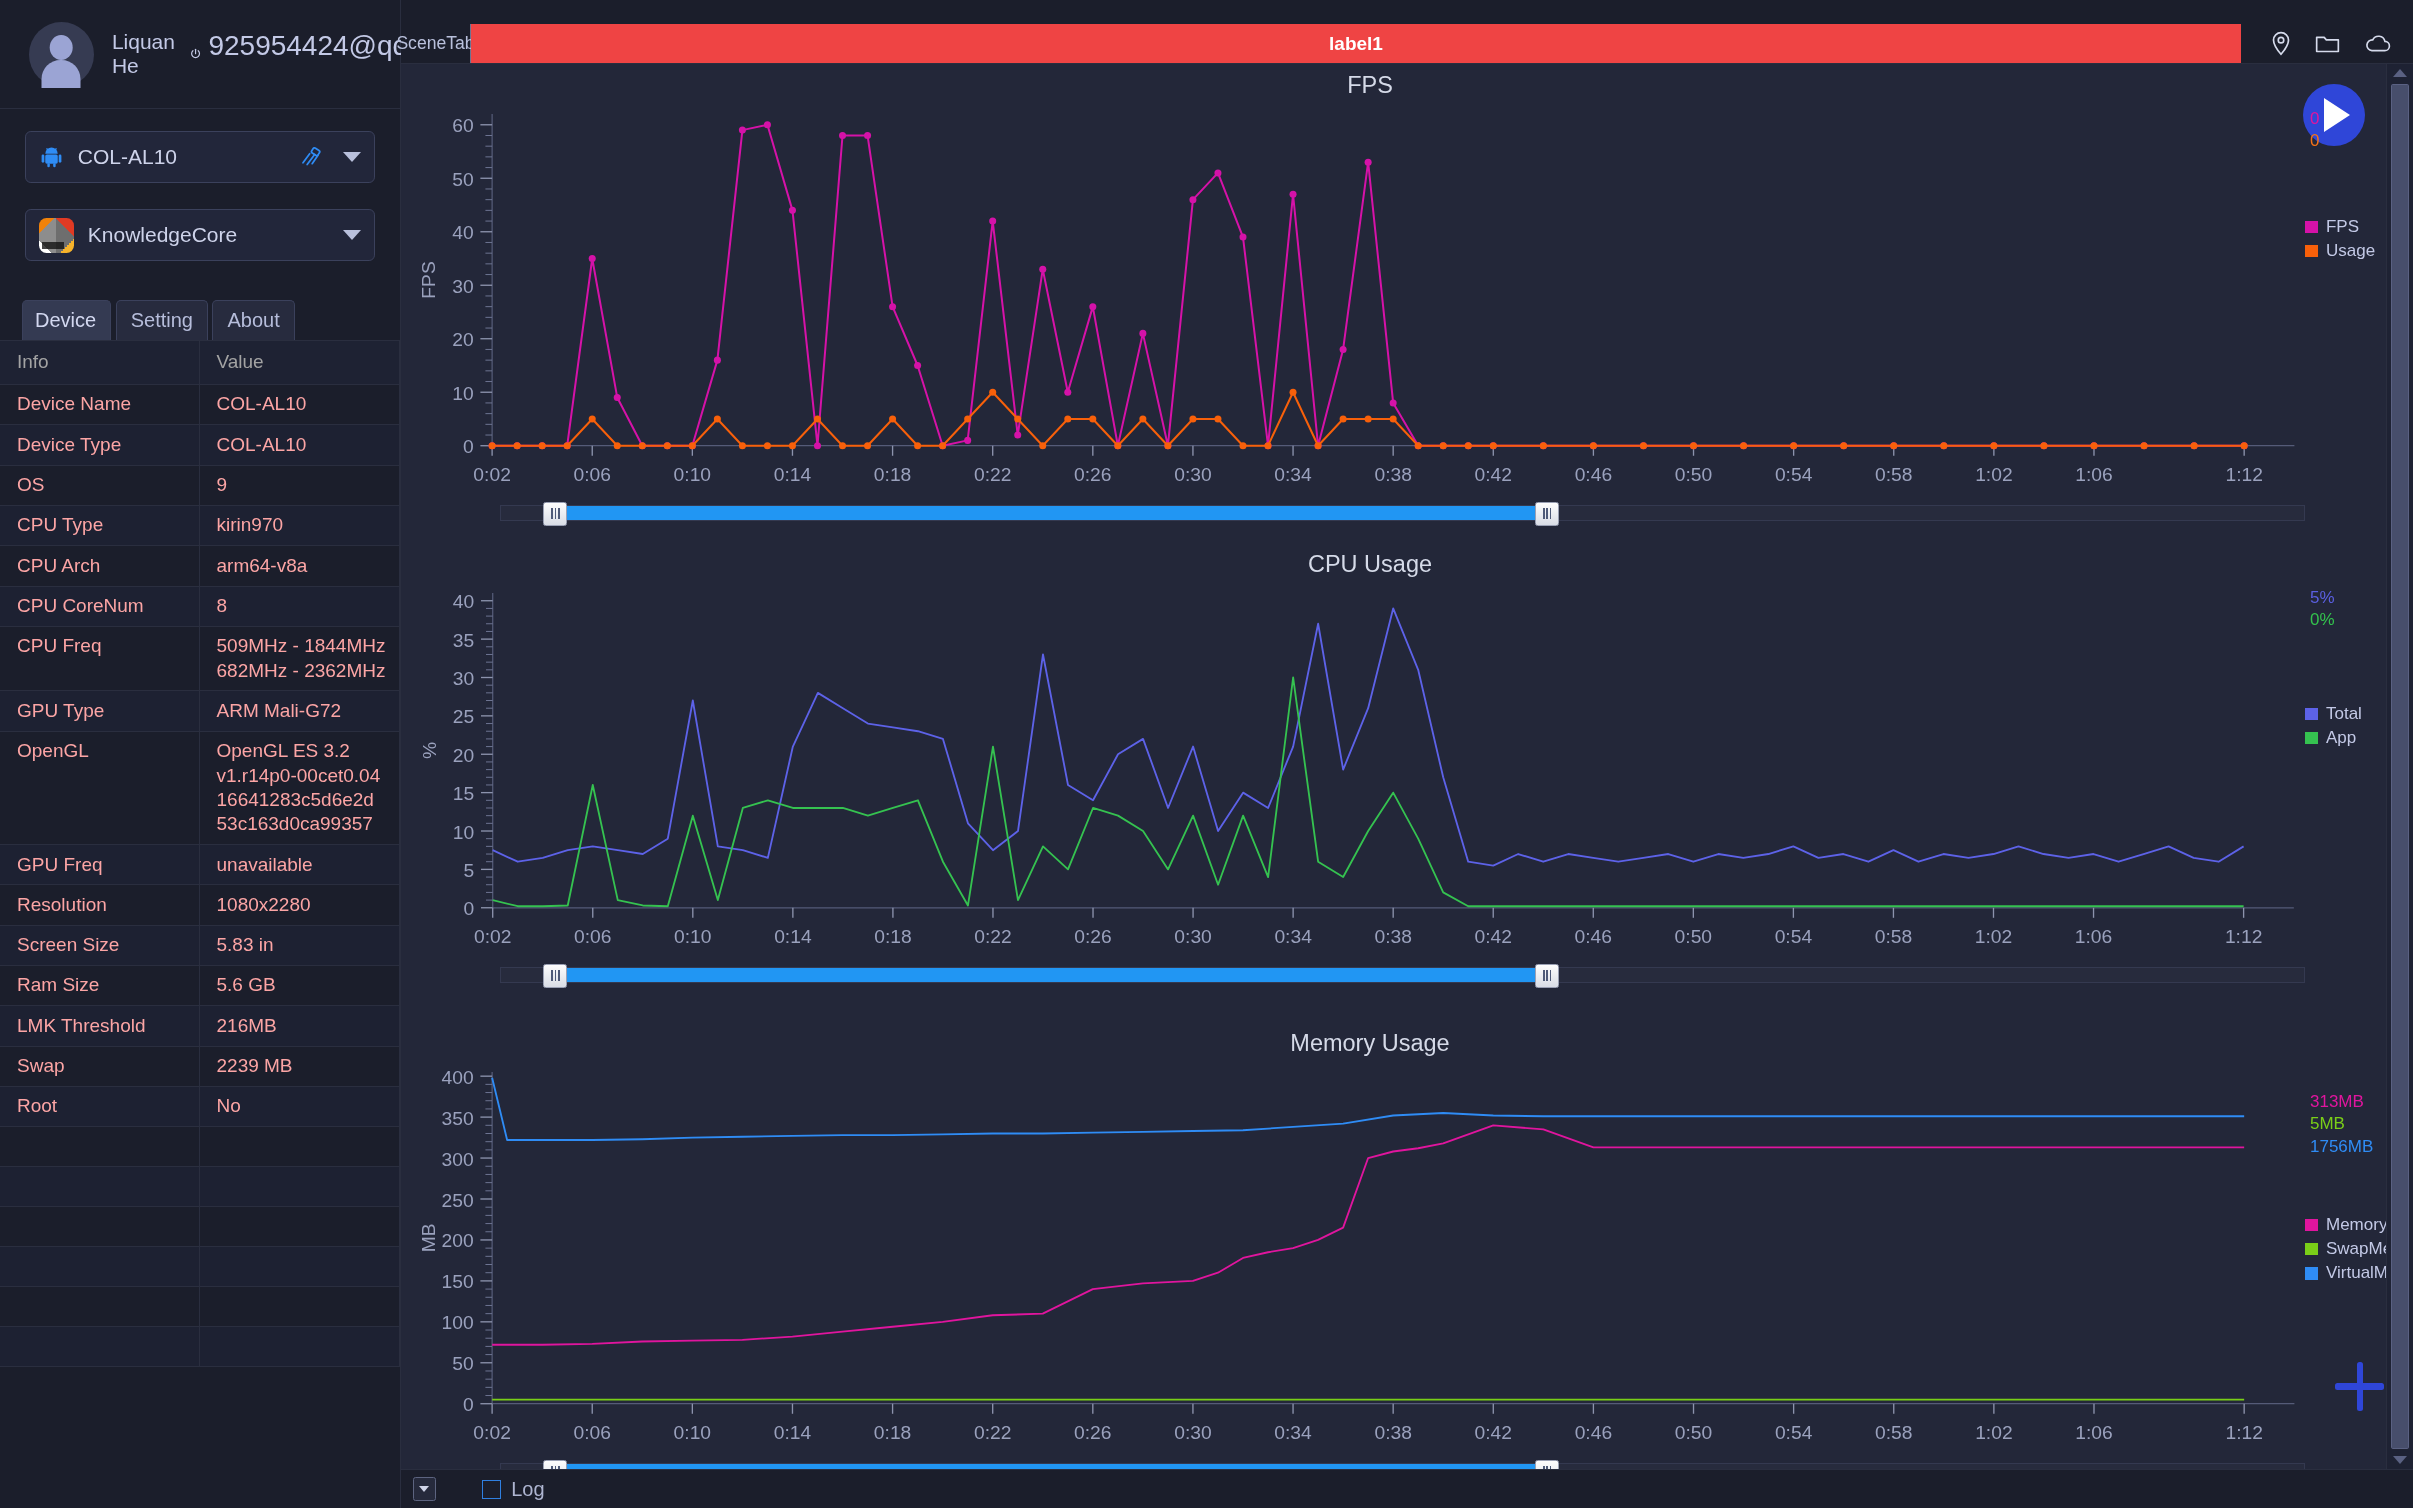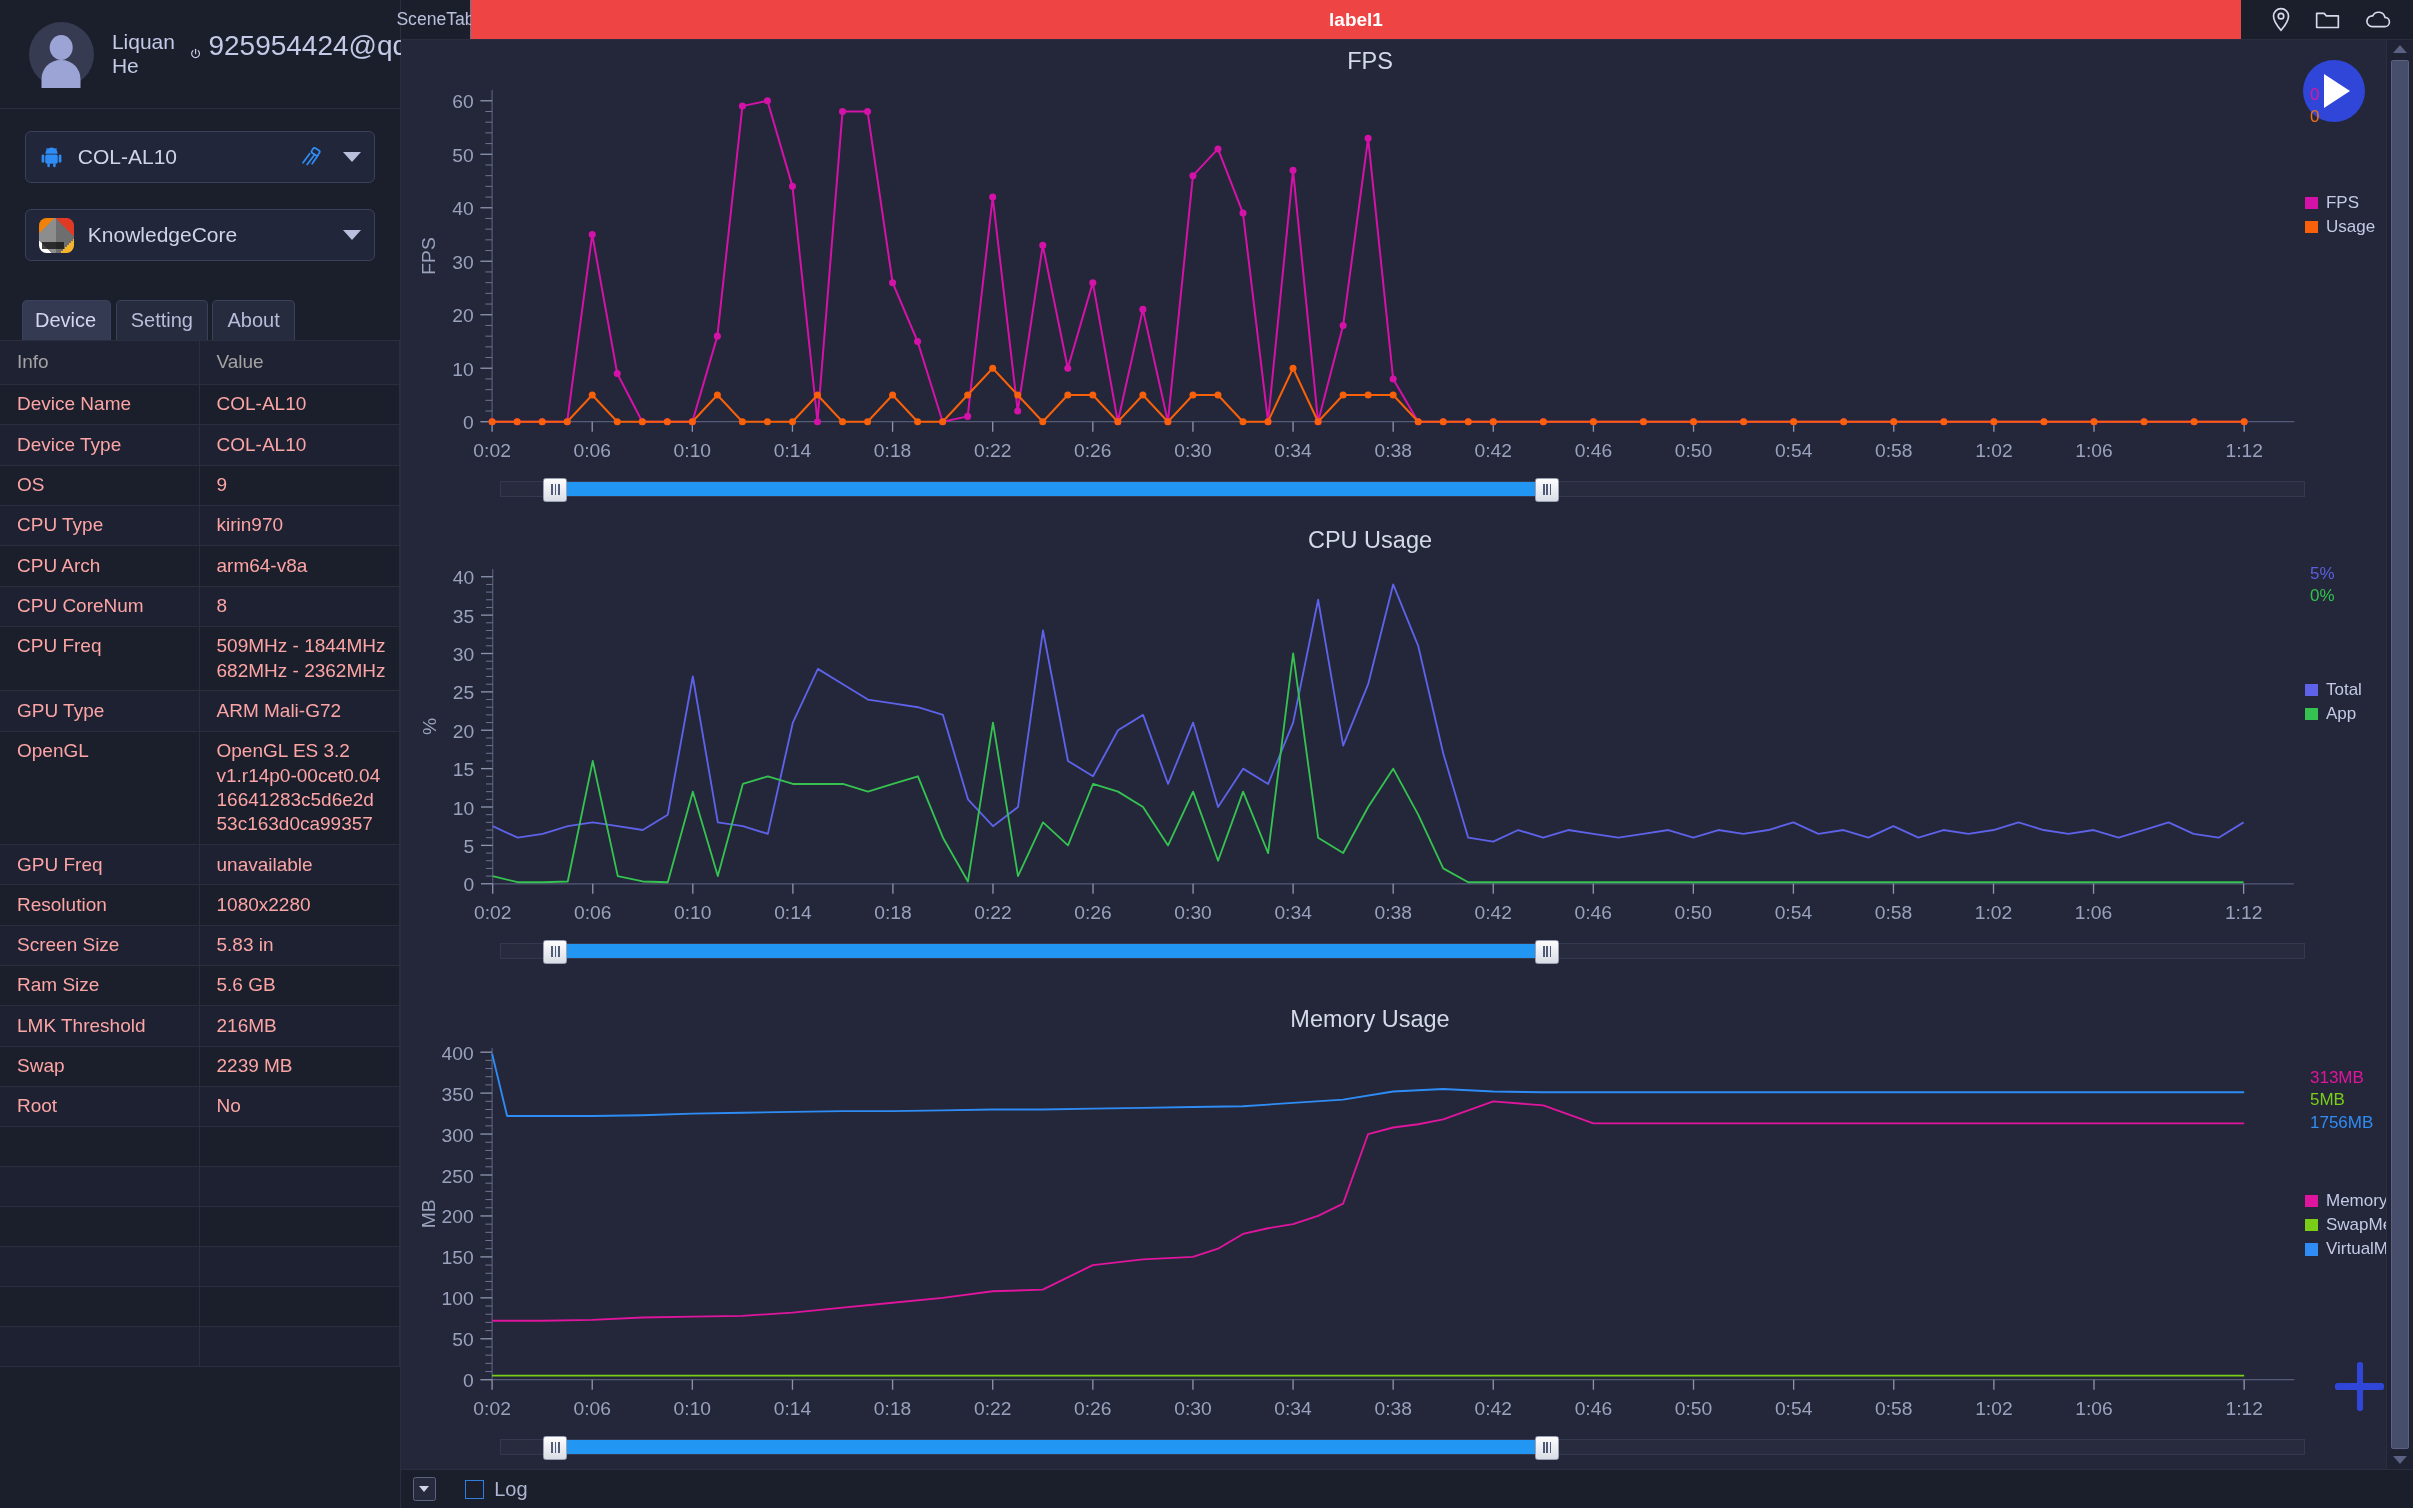--- a/index.html
+++ b/index.html
@@ -93,21 +93,21 @@
     padding: 7.5px 0 7.5px 17px; color: #fca5a5; vertical-align: top;
     line-height: 1.28;
   }
   .info-table th { color: #a3a3a3; background: #1e2233; padding-top: 9.2px; padding-bottom: 9.2px; margin-left: 40px;}
   .info-table col.c1 { width: 199px; }
   .info-table tr:nth-child(even) td { background: #1d2132; }
   .val-multi { white-space: pre-line; }
   .filler-row td { height: 40px; }
 
   
-  #main { flex: 1 1 auto; position: relative; background: #232739; }
+  #main { flex: 1 1 auto; position: relative; background: #232739; margin-top: 24px; }
 
   .topbar {
     height: 40px; background: #1b1e2b; display: flex; align-items: stretch;
     border-bottom: 0.8px solid #2a2e3f;
   }
   .scenetab {
     width: 70px; display: flex; align-items: center; justify-content: center;
     color: #b9c0dc; font-size: 17.6px; background: #1b1e2b;
     border-right: 1.7px solid #6d7390;
   }
@@ -168,21 +168,21 @@
   .legend { position: absolute; }
   .legend-row { display: flex; align-items: center; gap: 8.4px; margin-bottom: 4.2px; }
   .legend-sw { width: 12.6px; height: 12.6px; display: block; }
   .legend-lb { color: #c3c9e6; font-size: 17px; white-space: nowrap; }
   .cur-val { font-size: 17px; white-space: nowrap; line-height: 1.32; }
 
   
   .bottombar {
     position: absolute; left: 0; right: 0; bottom: 0; height: 39px;
     background: #1b1e2b; border-top: 0.8px solid #2a2e3f;
-    display: flex; align-items: center; gap: 14px; padding-left: 11.7px;
+    display: flex; align-items: center; gap: 31px; padding-left: 11.7px;
   }
   .dd-btn {
     width: 23.5px; height: 23.5px; border: 0.8px solid #5d6480; border-radius: 2.5px;
     background: #262a3c; display: flex; align-items: center; justify-content: center;
   }
   .dd-btn .dc {
     width:0;height:0;border-left:5.9px solid transparent;border-right:5.9px solid transparent;
     border-top:6.7px solid #cfd4e8;
   }
   .log-wrap { display: flex; align-items: center; gap: 10px; margin-left: 15px; }

